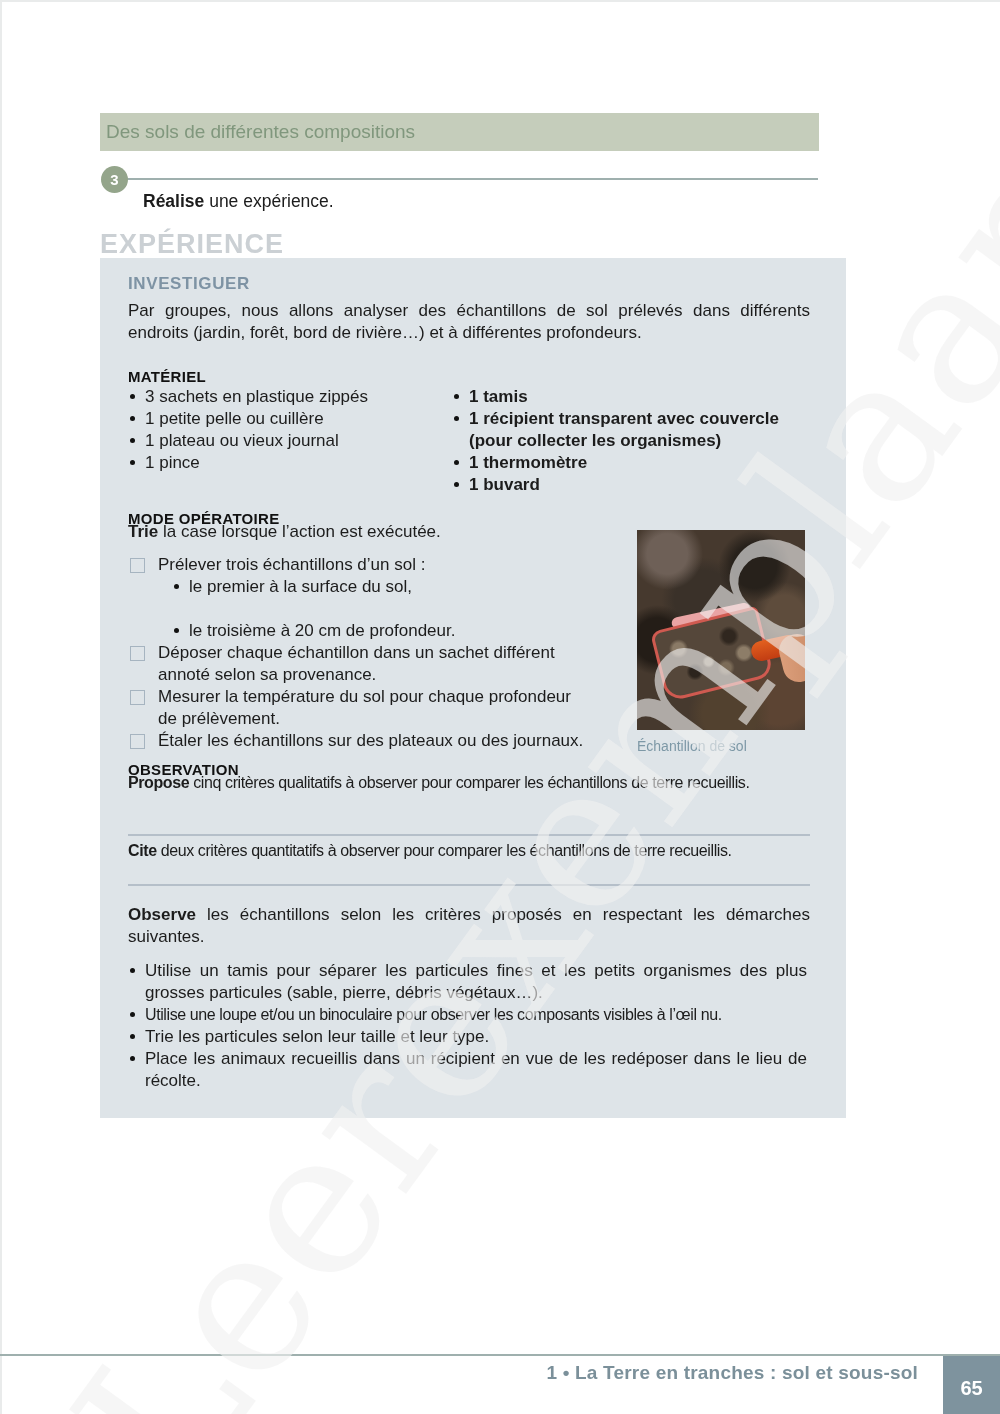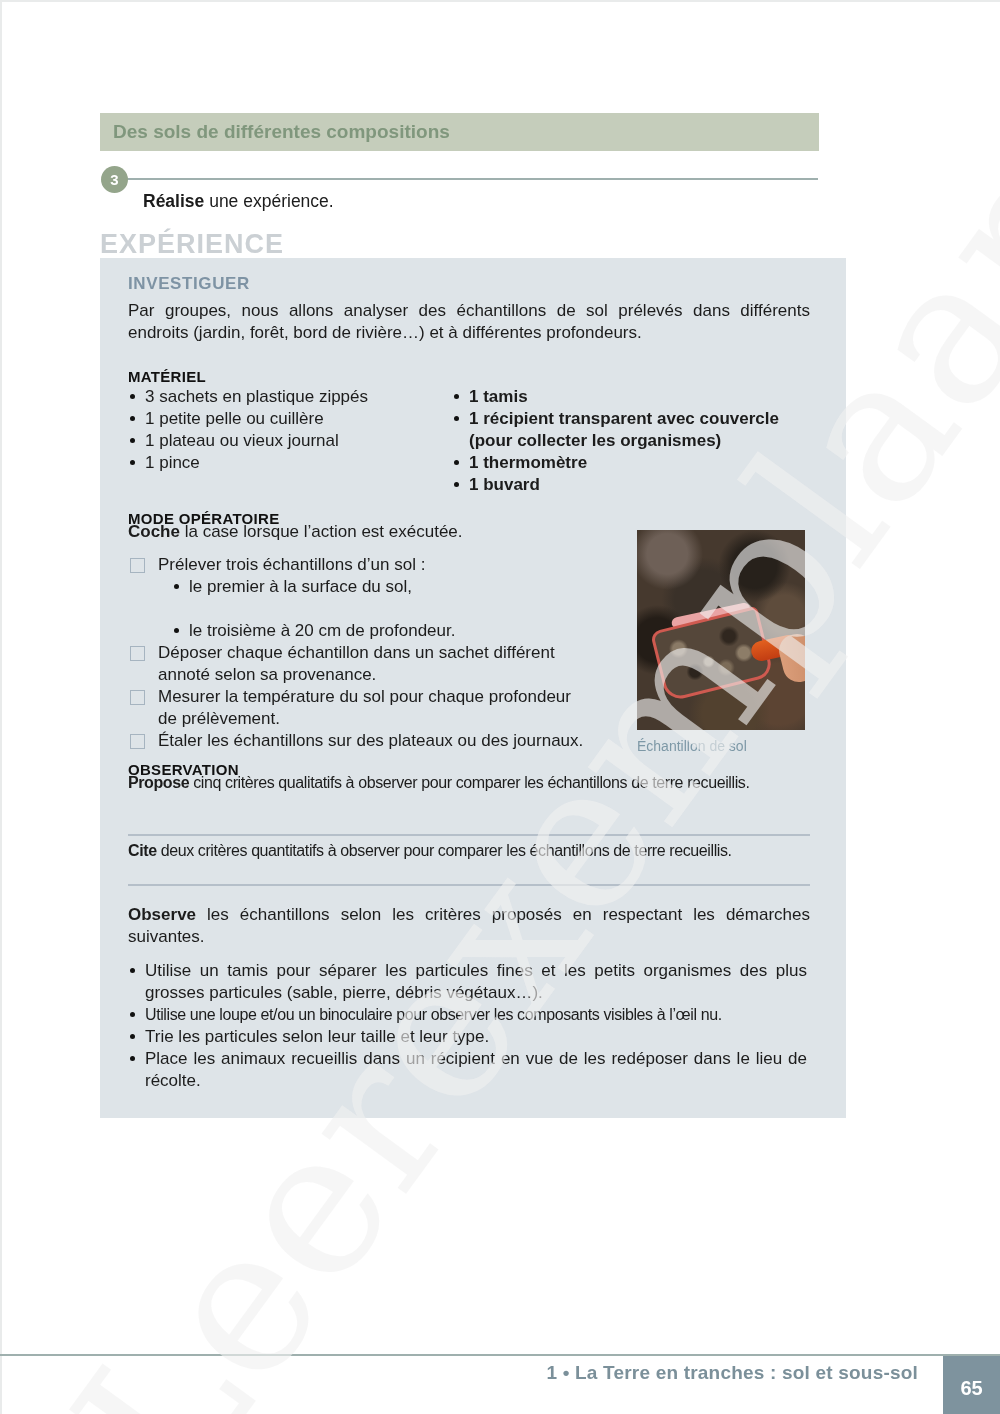--- a/index.html
+++ b/index.html
@@ -7,21 +7,21 @@
     position:relative;width:1000px;height:1414px;background:#ffffff;
     font-family:"Liberation Sans",sans-serif;color:var(--text,#1c1c1c);
     overflow:hidden;box-shadow:inset 2px 2px 0 #e9ebeb;
   }
   
   .band{
     position:absolute;left:100px;top:113px;width:719px;height:38px;
     background:var(--band-bg,#c5cdbb);display:flex;align-items:center;
   }
   .band span{
-    padding-left:13px;font-size:19px;font-weight:bold;color:var(--band-text,#80977d);
+    padding-left:6px;font-size:19px;font-weight:normal;color:var(--band-text,#80977d);
   }
   
   .step-circle{
     position:absolute;left:101px;top:166px;width:27px;height:27px;border-radius:50%;
     background:var(--step-green,#94a58b);display:flex;align-items:center;justify-content:center;
     color:#fff;font-size:15px;font-weight:bold;z-index:2;
   }
   .step-line{
     position:absolute;left:120px;top:178px;width:698px;height:2px;
     background:var(--footer-line,#9fb0ae);
@@ -177,21 +177,21 @@
           <span class="t pre">1 thermomètre</span>
         </div>
       <div class="mat-row">
           <span class="dot"></span>
           <span class="t pre">1 buvard</span>
         </div>
     </div>
 
     <div class="abs black-title" style="left:28px;top:252px;">MODE OPÉRATOIRE</div>
 
-    <p class="abs t" style="left:28px;top:263px;"><b class="lead">Coche</b><span> la case lorsque l’action est exécutée.</span></p>
+    <p class="abs t" style="left:28px;top:263px;"><b class="lead">Trie</b><span> la case lorsque l’action est exécutée.</span></p>
 
     <div class="chk-row" style="left:28px;top:296px;width:500px;">
       <span class="chk"></span>
       <span class="t pre">Prélever trois échantillons d’un sol :</span>
     </div>
     <div class="sub-row" style="left:72px;top:318px;">
         <span class="dot"></span>
         <span class="t">le premier à la surface du sol,</span>
       </div>
     <div class="sub-row" style="left:72px;top:362px;">

